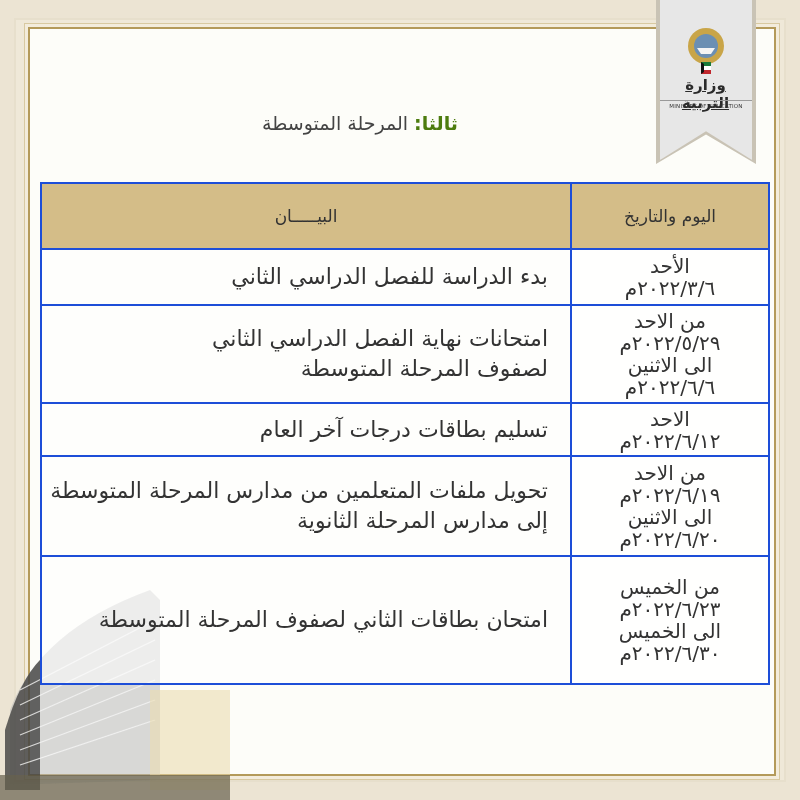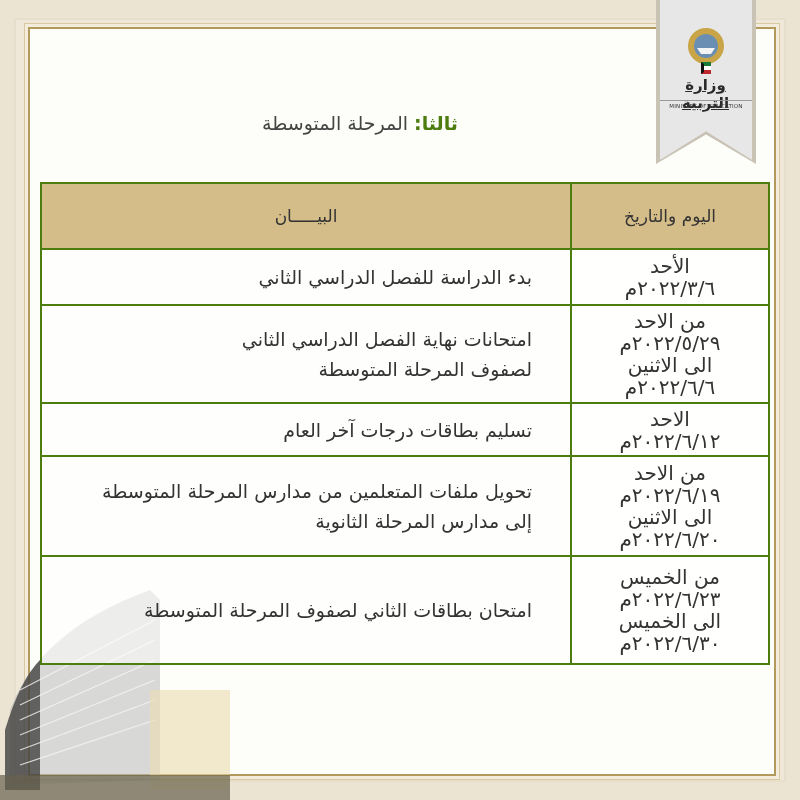--- a/index.html
+++ b/index.html
@@ -51,32 +51,32 @@
   .section-title {
     position:absolute; right:342px; top:112px;
     direction:rtl; font-size:19px; color:#444; white-space:nowrap;
   }
   .section-title b { color:#4d7c0f; }
   table.schedule {
     position:absolute; left:40px; top:182px; width:730px;
     border-collapse:collapse; direction:rtl; z-index:2;
   }
   table.schedule th, table.schedule td {
-    border:2px solid #4d7c0f;
+    border:2px solid #1d4ed8;
     text-align:center; color:#333;margin-left:36px;
   }
   table.schedule th {
     background:#d4bd88; height:62px; font-weight:normal; font-size:17px;
   }
   table.schedule td.date {
     width:196px; font-size:20px; line-height:22px; padding:2px 0;
     background:rgba(255,255,255,0.85);
   }
   table.schedule td.desc {
-    text-align:right; padding-right:38px; font-size:19px; line-height:30px;
+    text-align:right; padding-right:22px; font-size:22px; line-height:30px;
     background:rgba(255,255,255,0.55);
   }
   .line { display:block; }
 </style>
 </head>
 <body>
 
 <div class="outer-frame"></div>
 <div class="inner-frame"></div>
 
@@ -156,21 +156,21 @@
         <span class="line">من الاحد</span>
         <span class="line">٢٠٢٢/٦/١٩م</span>
         <span class="line">الى الاثنين</span>
         <span class="line">٢٠٢٢/٦/٢٠م</span>
       </td>
       <td class="desc">
         <span class="line">تحويل ملفات المتعلمين من مدارس المرحلة المتوسطة</span>
         <span class="line">إلى مدارس المرحلة الثانوية</span>
       </td>
     </tr>
-    <tr style="height:108px">
+    <tr style="height:128px">
       <td class="date">
         <span class="line">من الخميس</span>
         <span class="line">٢٠٢٢/٦/٢٣م</span>
         <span class="line">الى الخميس</span>
         <span class="line">٢٠٢٢/٦/٣٠م</span>
       </td>
       <td class="desc">
         <span class="line">امتحان بطاقات الثاني لصفوف المرحلة المتوسطة</span>
       </td>
     </tr>

